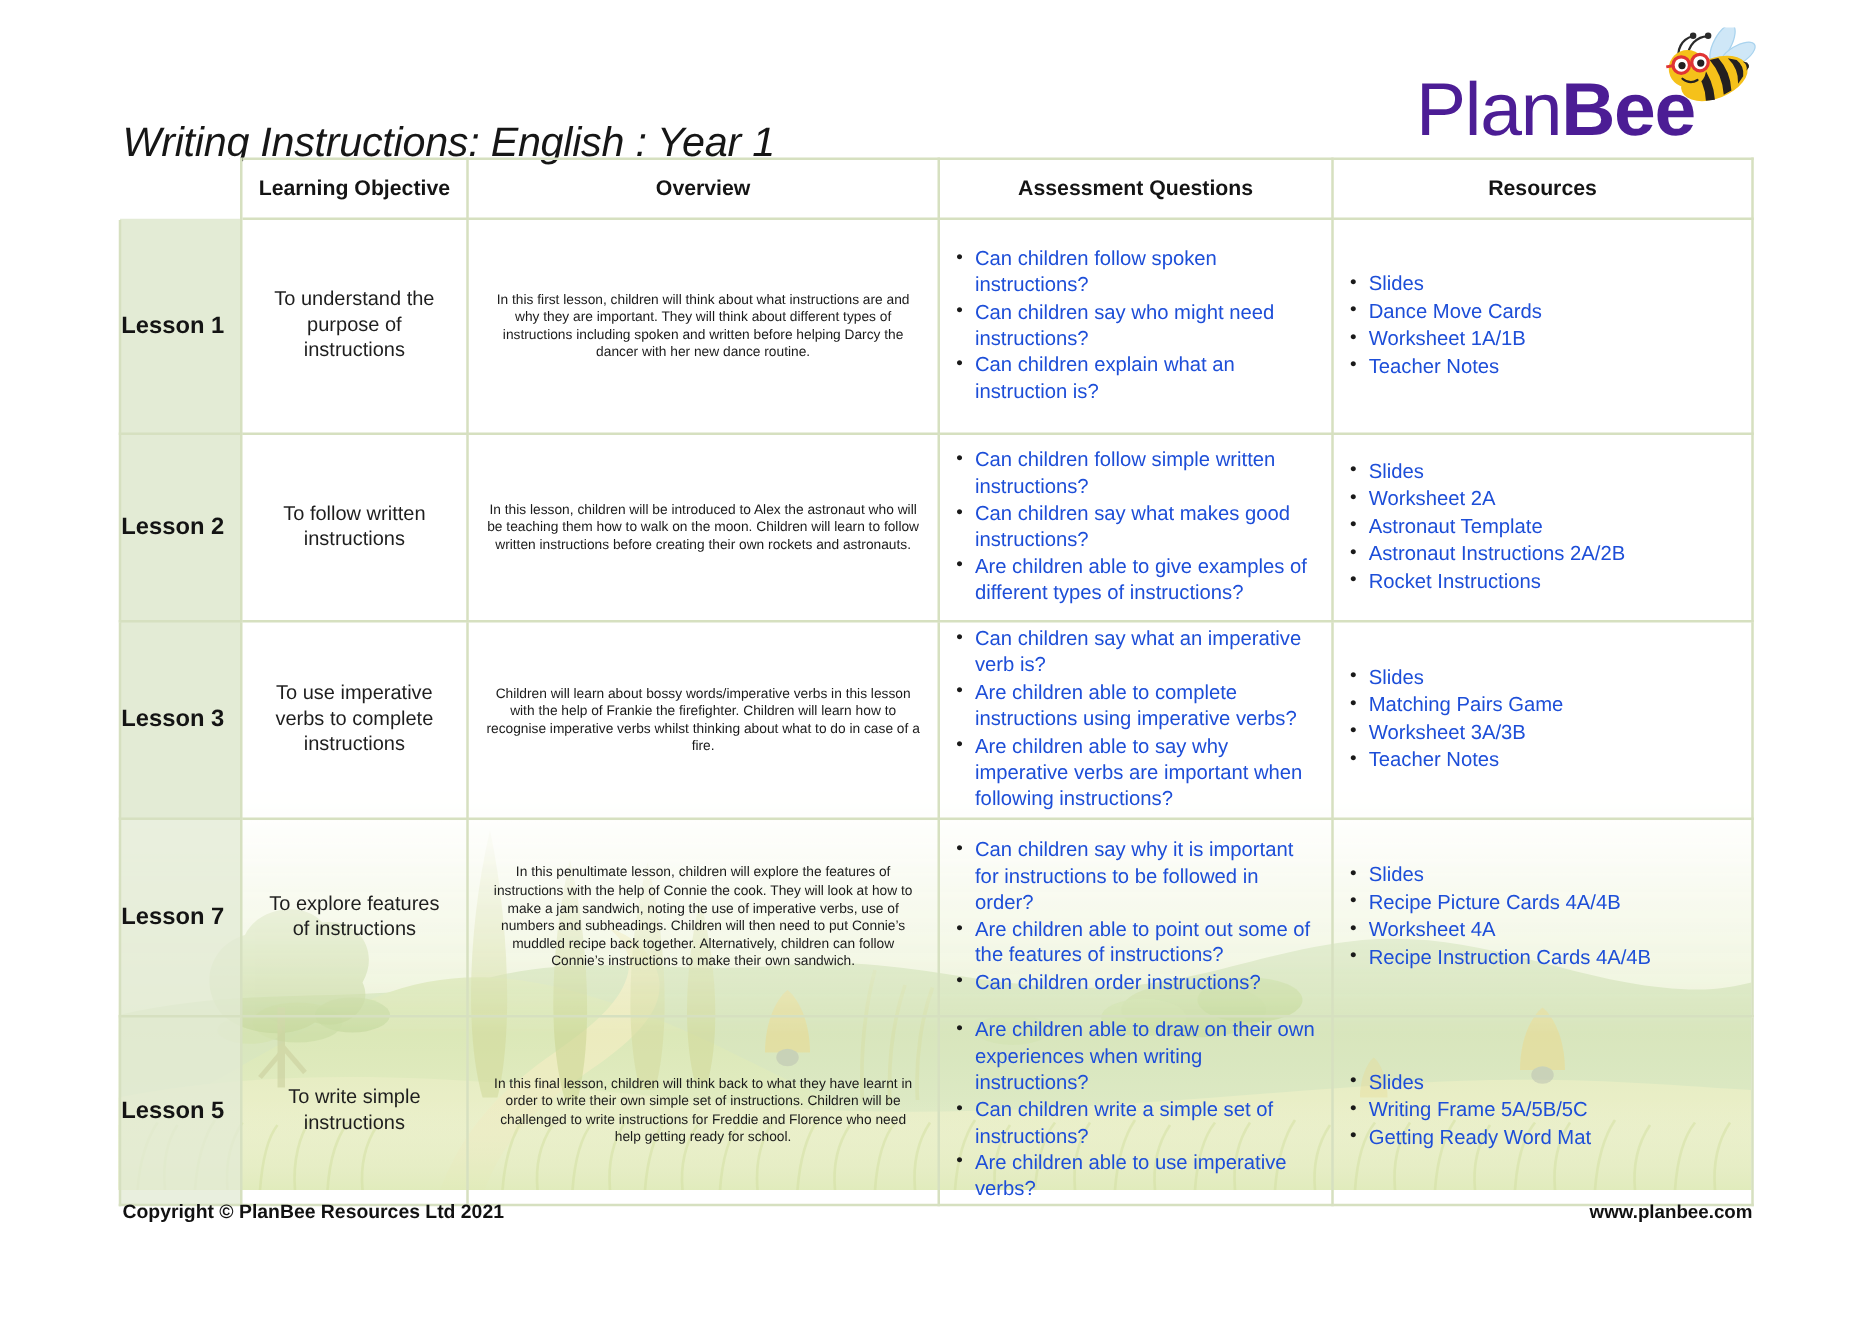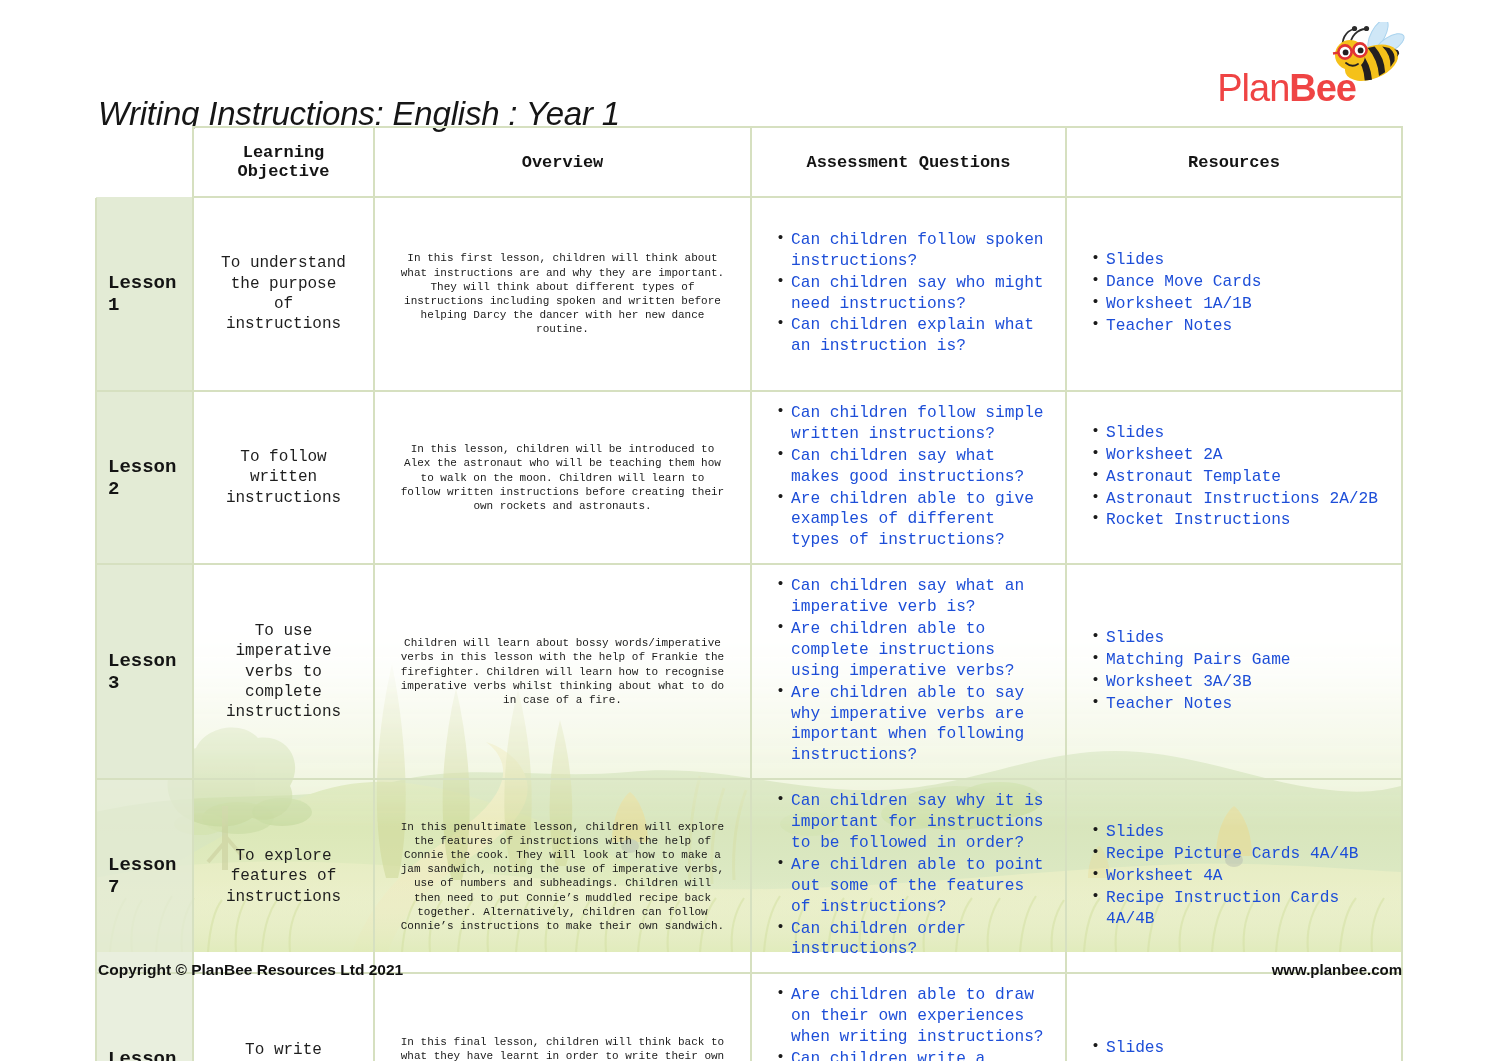--- a/index.html
+++ b/index.html
@@ -53,24 +53,24 @@
     position: absolute;
     right: 92px;
     top: 22px;
     width: 270px;
     height: 92px;
   }
   .brand-wordmark {
     position: absolute;
     right: 52px;
     top: 41px;
-    font-size: 38px;
+    font-size: 60px;
     line-height: 50px;
     letter-spacing: -1px;
-    color: #ef4444;
+    color: #4c1d95;
     white-space: nowrap;
   }
   .brand-wordmark .bold { font-weight: 700; }
   .brand-bee {
     position: absolute;
     right: 0px;
     top: 0px;
     width: 90px;
     height: 72px;
   }
@@ -80,23 +80,22 @@
     position: absolute;
     left: 95px;
     top: 126px;
     width: 1306px;
     border-collapse: collapse;
     table-layout: fixed;
   }
   .lesson-table td, .lesson-table th {
     border: 2px solid #d6e0c0;
     vertical-align: middle;
-    padding: 11px;
+    padding: 0;
     background: transparent;
-    font-family: Liberation Mono, monospace;
   }
 
   .col-lesson   { width: 97px;  }
   .col-lo       { width: 181px; }
   .col-overview { width: 377px; }
   .col-assess   { width: 315px; }
   .col-res      { width: 336px; }
 
   
   thead th {

